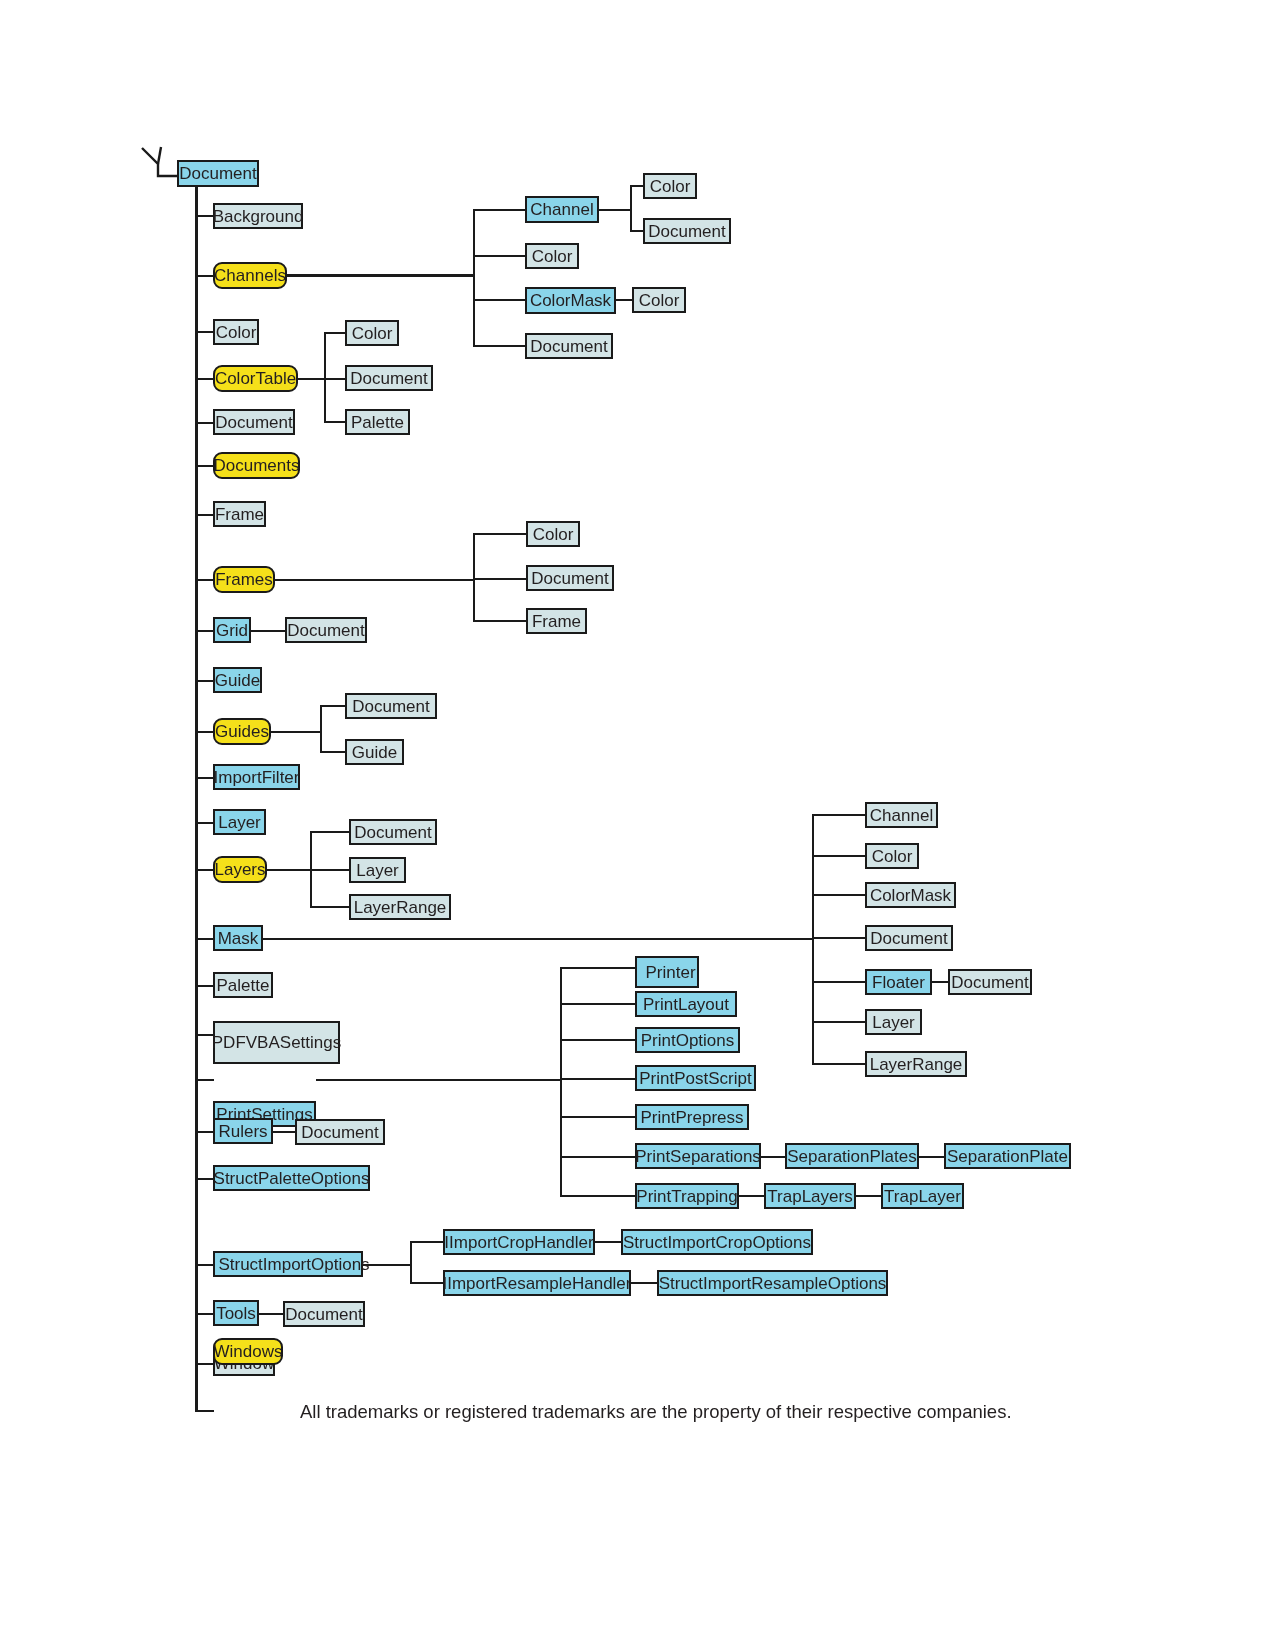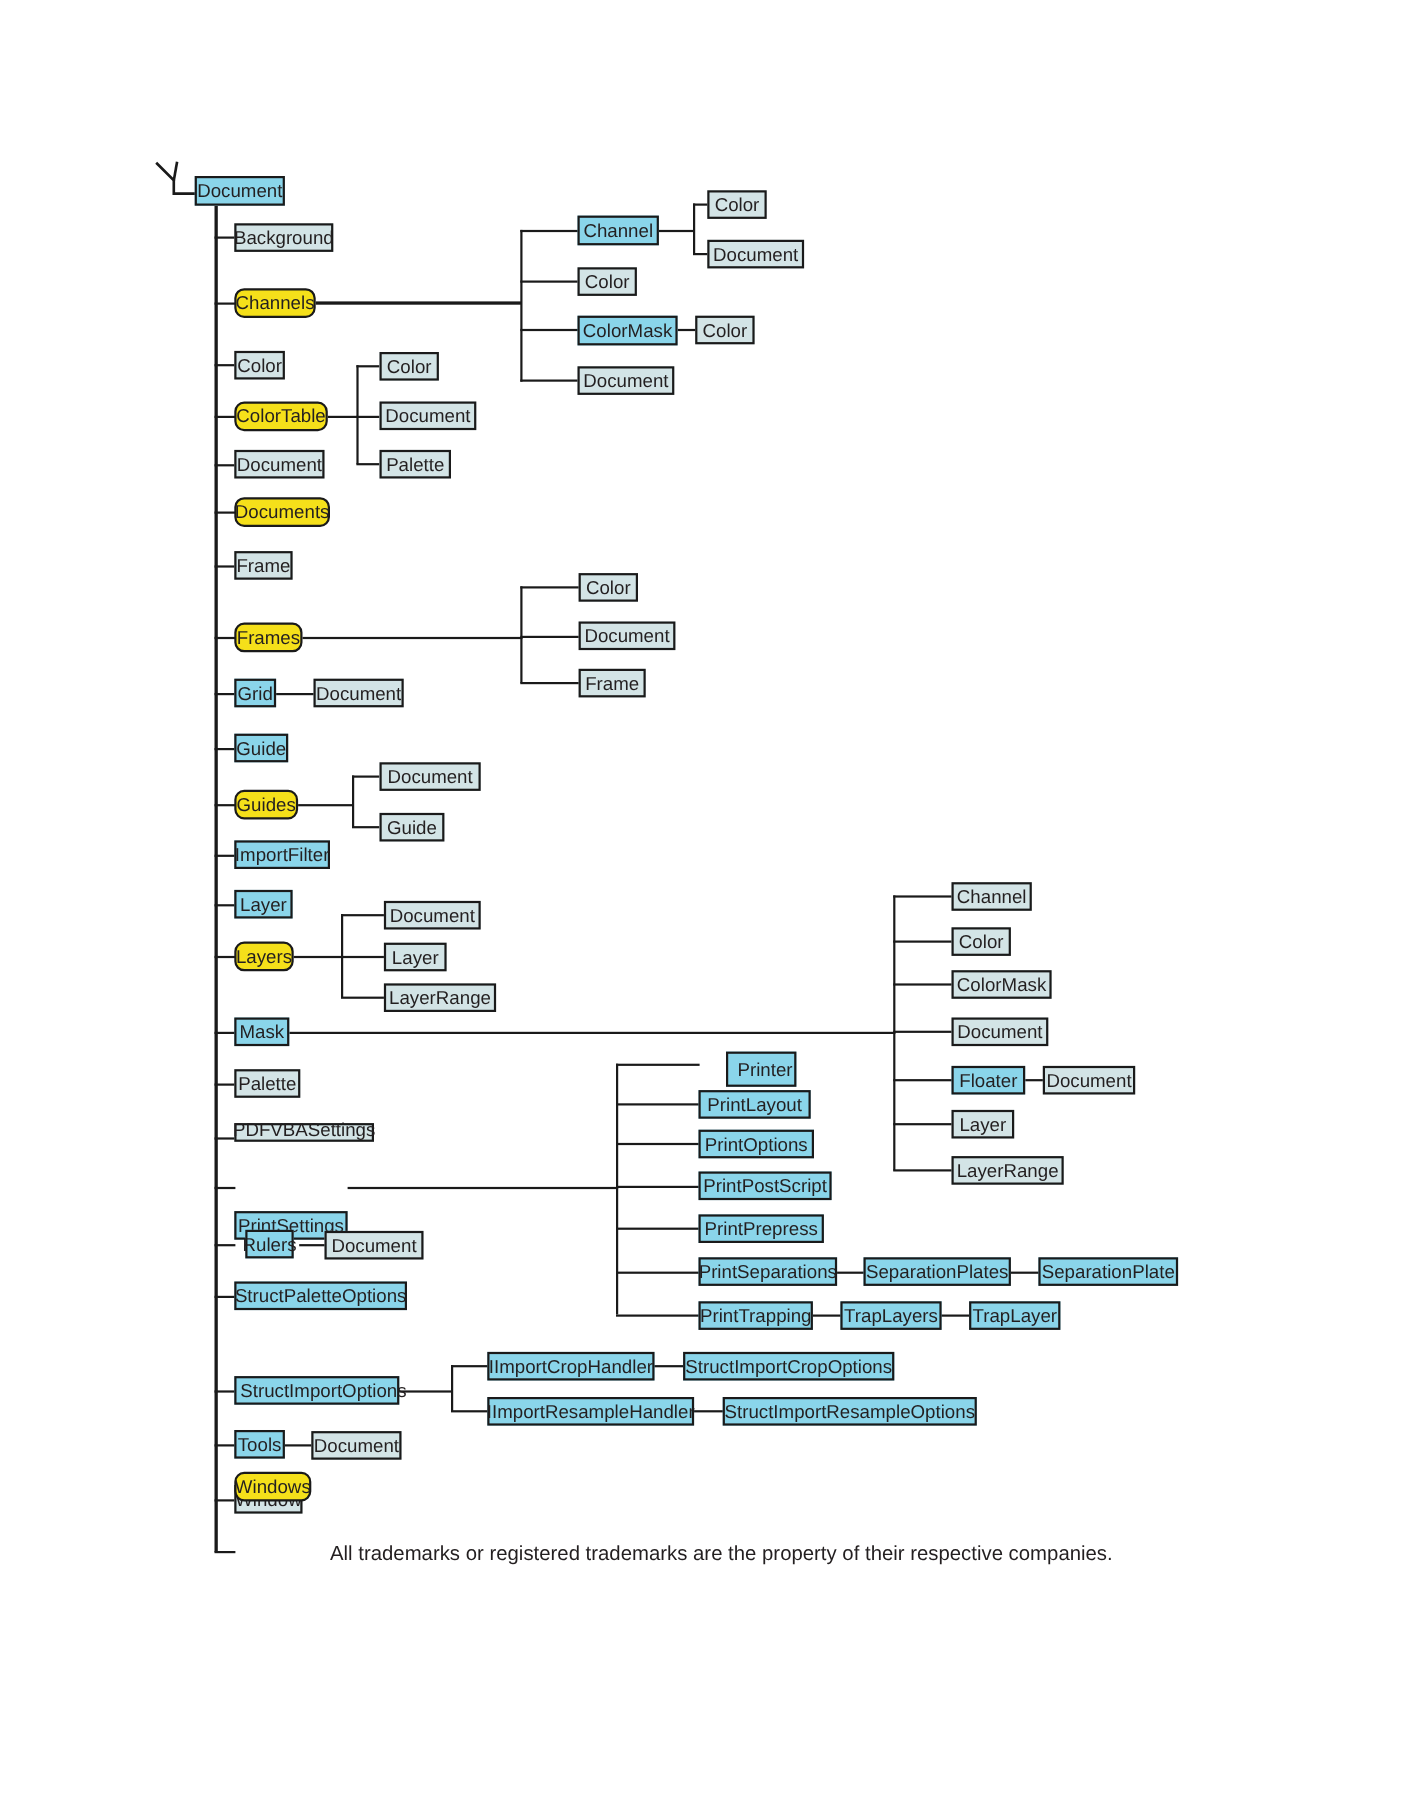--- a/index.html
+++ b/index.html
@@ -167,29 +167,29 @@
     </div>
 
   <div class="node blue" style="left:213px; top:925px; width:50px; height:26px;">
     <span>Mask</span>
     </div>
 
   <div class="node pale" style="left:213px; top:972px; width:60px; height:26px;">
     <span>Palette</span>
     </div>
 
-  <div class="node pale" style="left:213px; top:1021px; width:127px; height:17px;align-items:flex-end;">
+  <div class="node pale" style="left:213px; top:1021px; width:127px; height:43px;">
     <span>PDFVBASettings</span>
     </div>
 
   <div class="node blue" style="left:213px; top:1066px; width:103px; height:26px;margin-top:35px;">
     <span>PrintSettings</span>
     </div>
 
-  <div class="node blue" style="left:223px; top:1118px; width:44px; height:26px;">
+  <div class="node blue" style="left:213px; top:1118px; width:60px; height:26px;">
     <span>Rulers</span>
     </div>
 
   <div class="node blue" style="left:213px; top:1165px; width:157px; height:26px;">
     <span>StructPaletteOptions</span>
     </div>
 
   <div class="node blue" style="left:213px; top:1251px; width:150px; height:26px;padding-left:17px;">
     <span>StructImportOptions</span>
     </div>
@@ -348,21 +348,21 @@
   <div class="ln h" style="left:316px; top:1079px; width:246px;"></div>
   <div class="ln v" style="left:560px; top:967px; height:228px;"></div>
   <div class="ln h" style="left:560px; top:967px;  width:76px;"></div>
   <div class="ln h" style="left:560px; top:1003px; width:76px;"></div>
   <div class="ln h" style="left:560px; top:1039px; width:76px;"></div>
   <div class="ln h" style="left:560px; top:1078px; width:76px;"></div>
   <div class="ln h" style="left:560px; top:1116px; width:76px;"></div>
   <div class="ln h" style="left:560px; top:1156px; width:76px;"></div>
   <div class="ln h" style="left:560px; top:1195px; width:76px;"></div>
 
-  <div class="node blue" style="left:660px; top:956px; width:64px; height:32px;padding-left:12px;">
+  <div class="node blue" style="left:635px; top:956px; width:64px; height:32px;padding-left:12px;">
     <span>Printer</span>
     </div>
   <div class="node blue" style="left:635px; top:991px; width:102px; height:26px;">
     <span>PrintLayout</span>
     </div>
   <div class="node blue" style="left:635px; top:1027px; width:105px; height:26px;">
     <span>PrintOptions</span>
     </div>
   <div class="node blue" style="left:635px; top:1065px; width:121px; height:26px;">
     <span>PrintPostScript</span>

